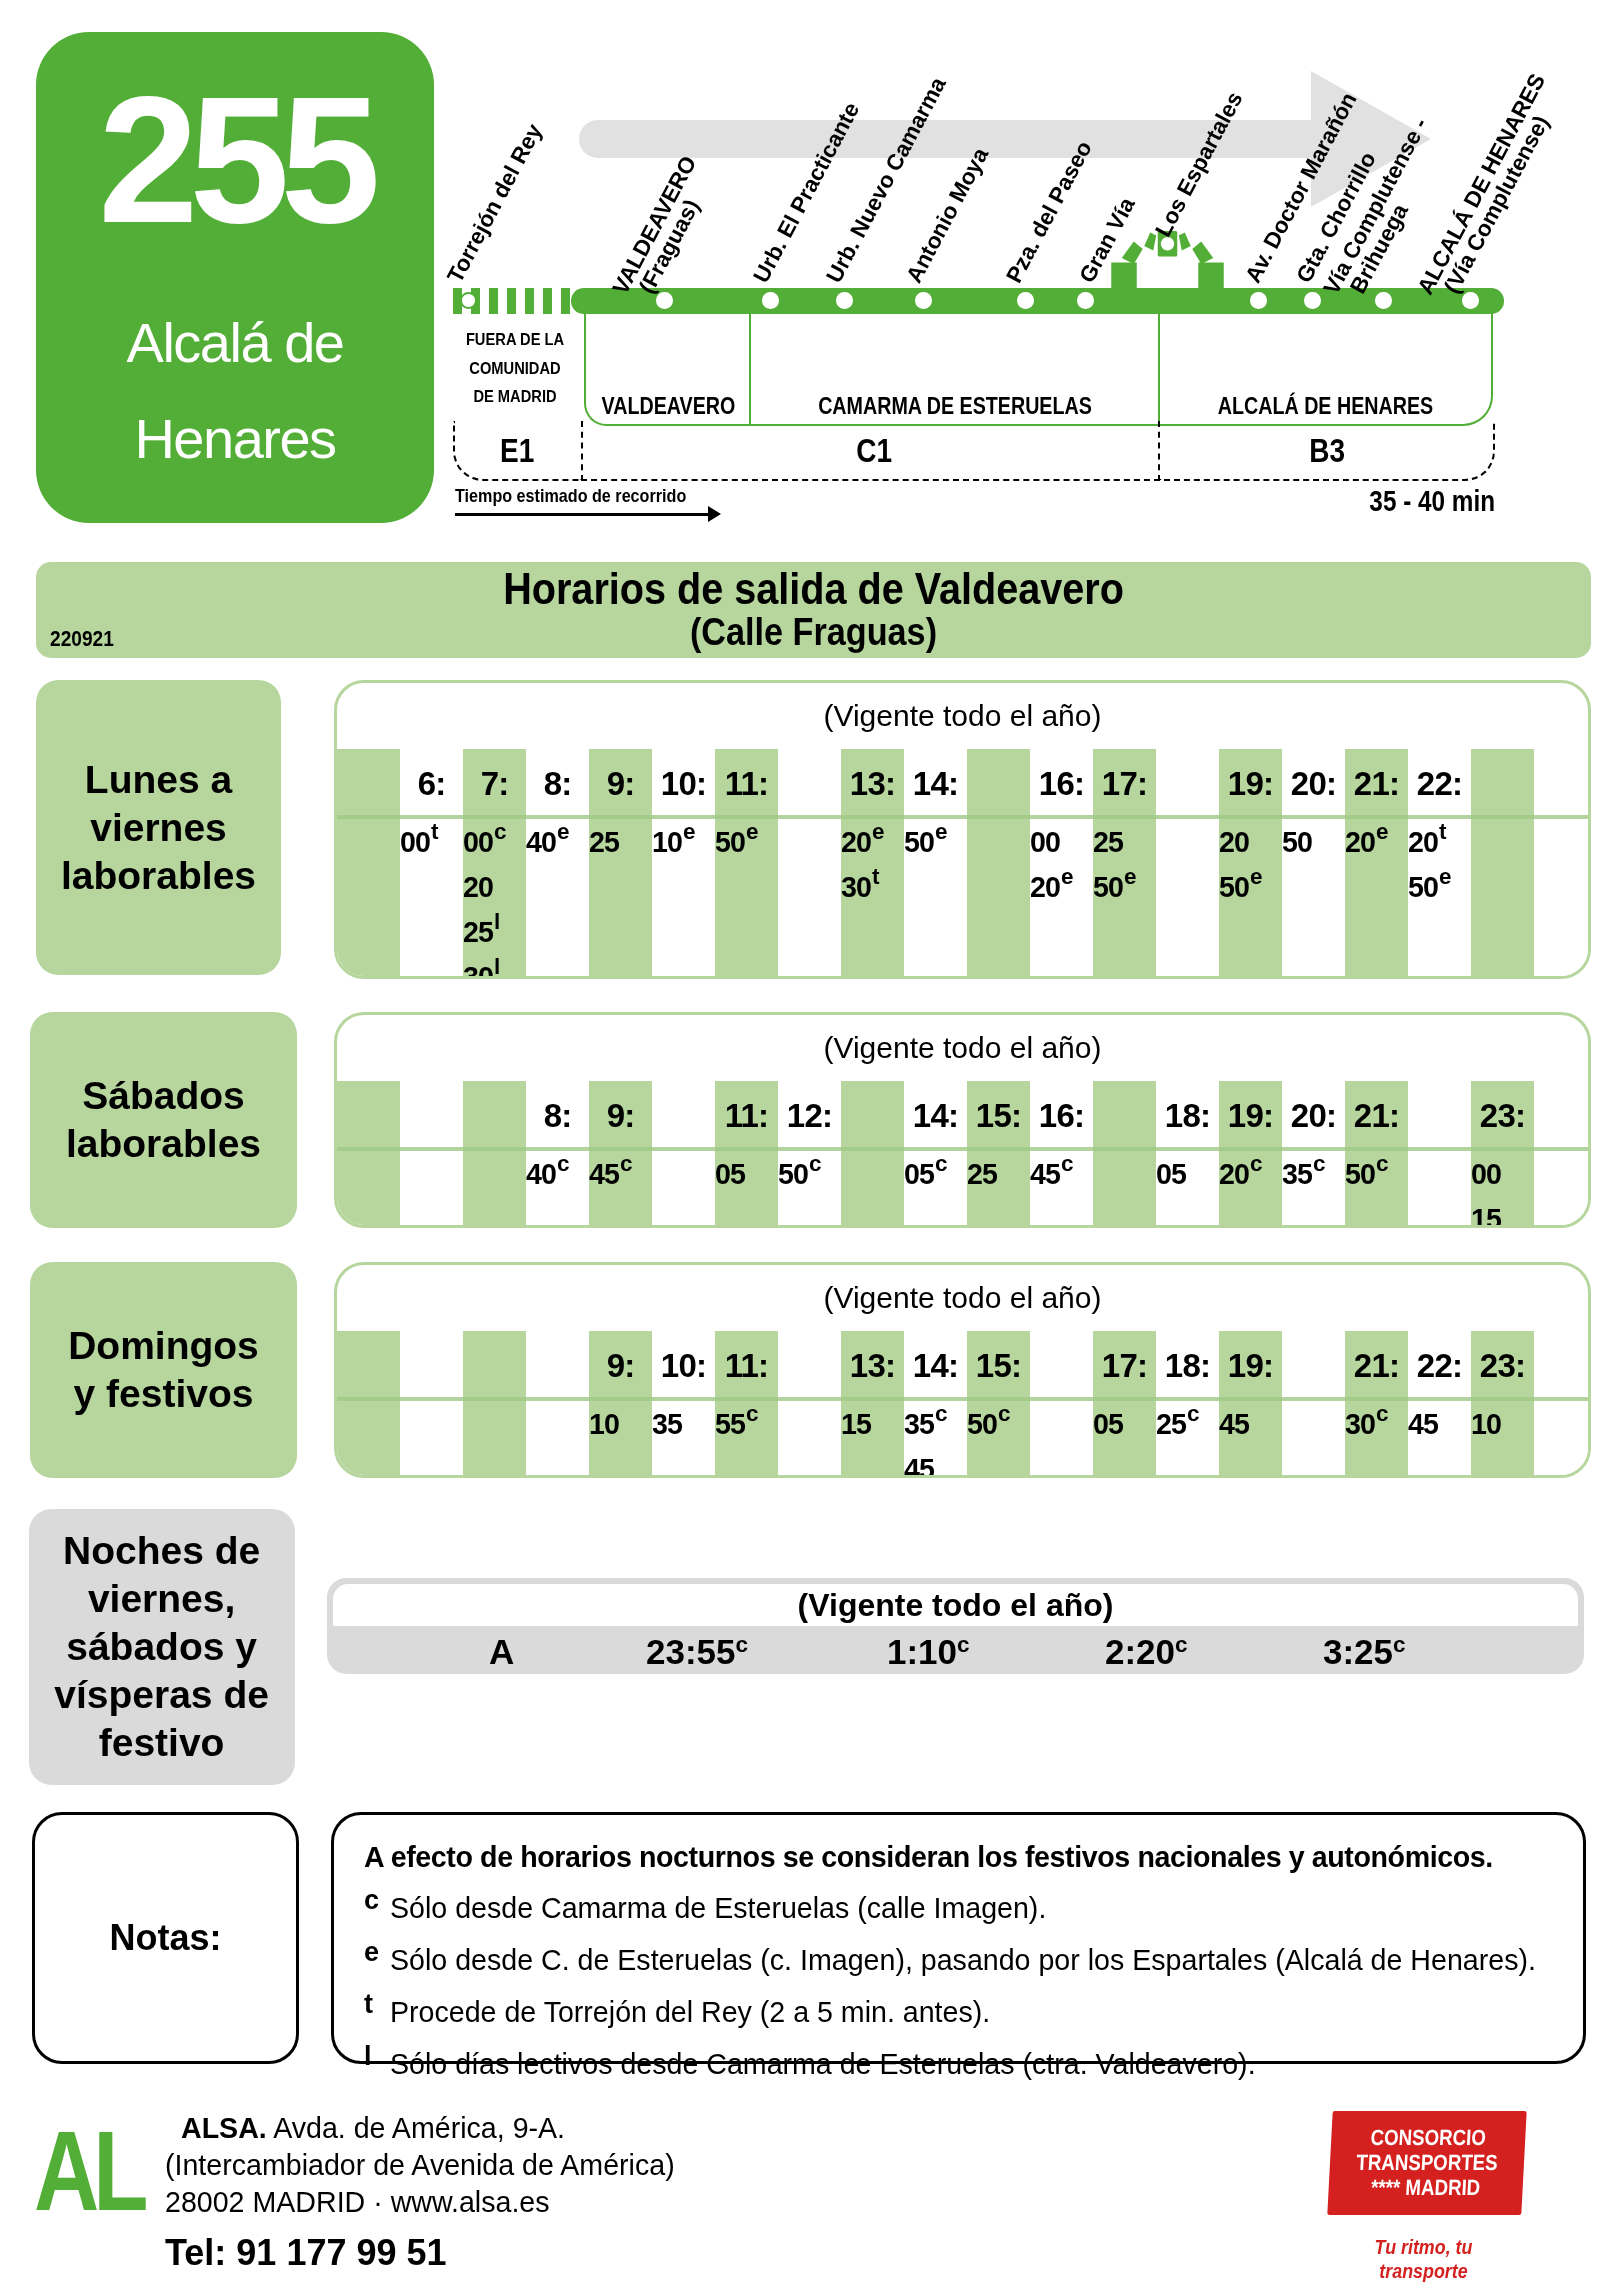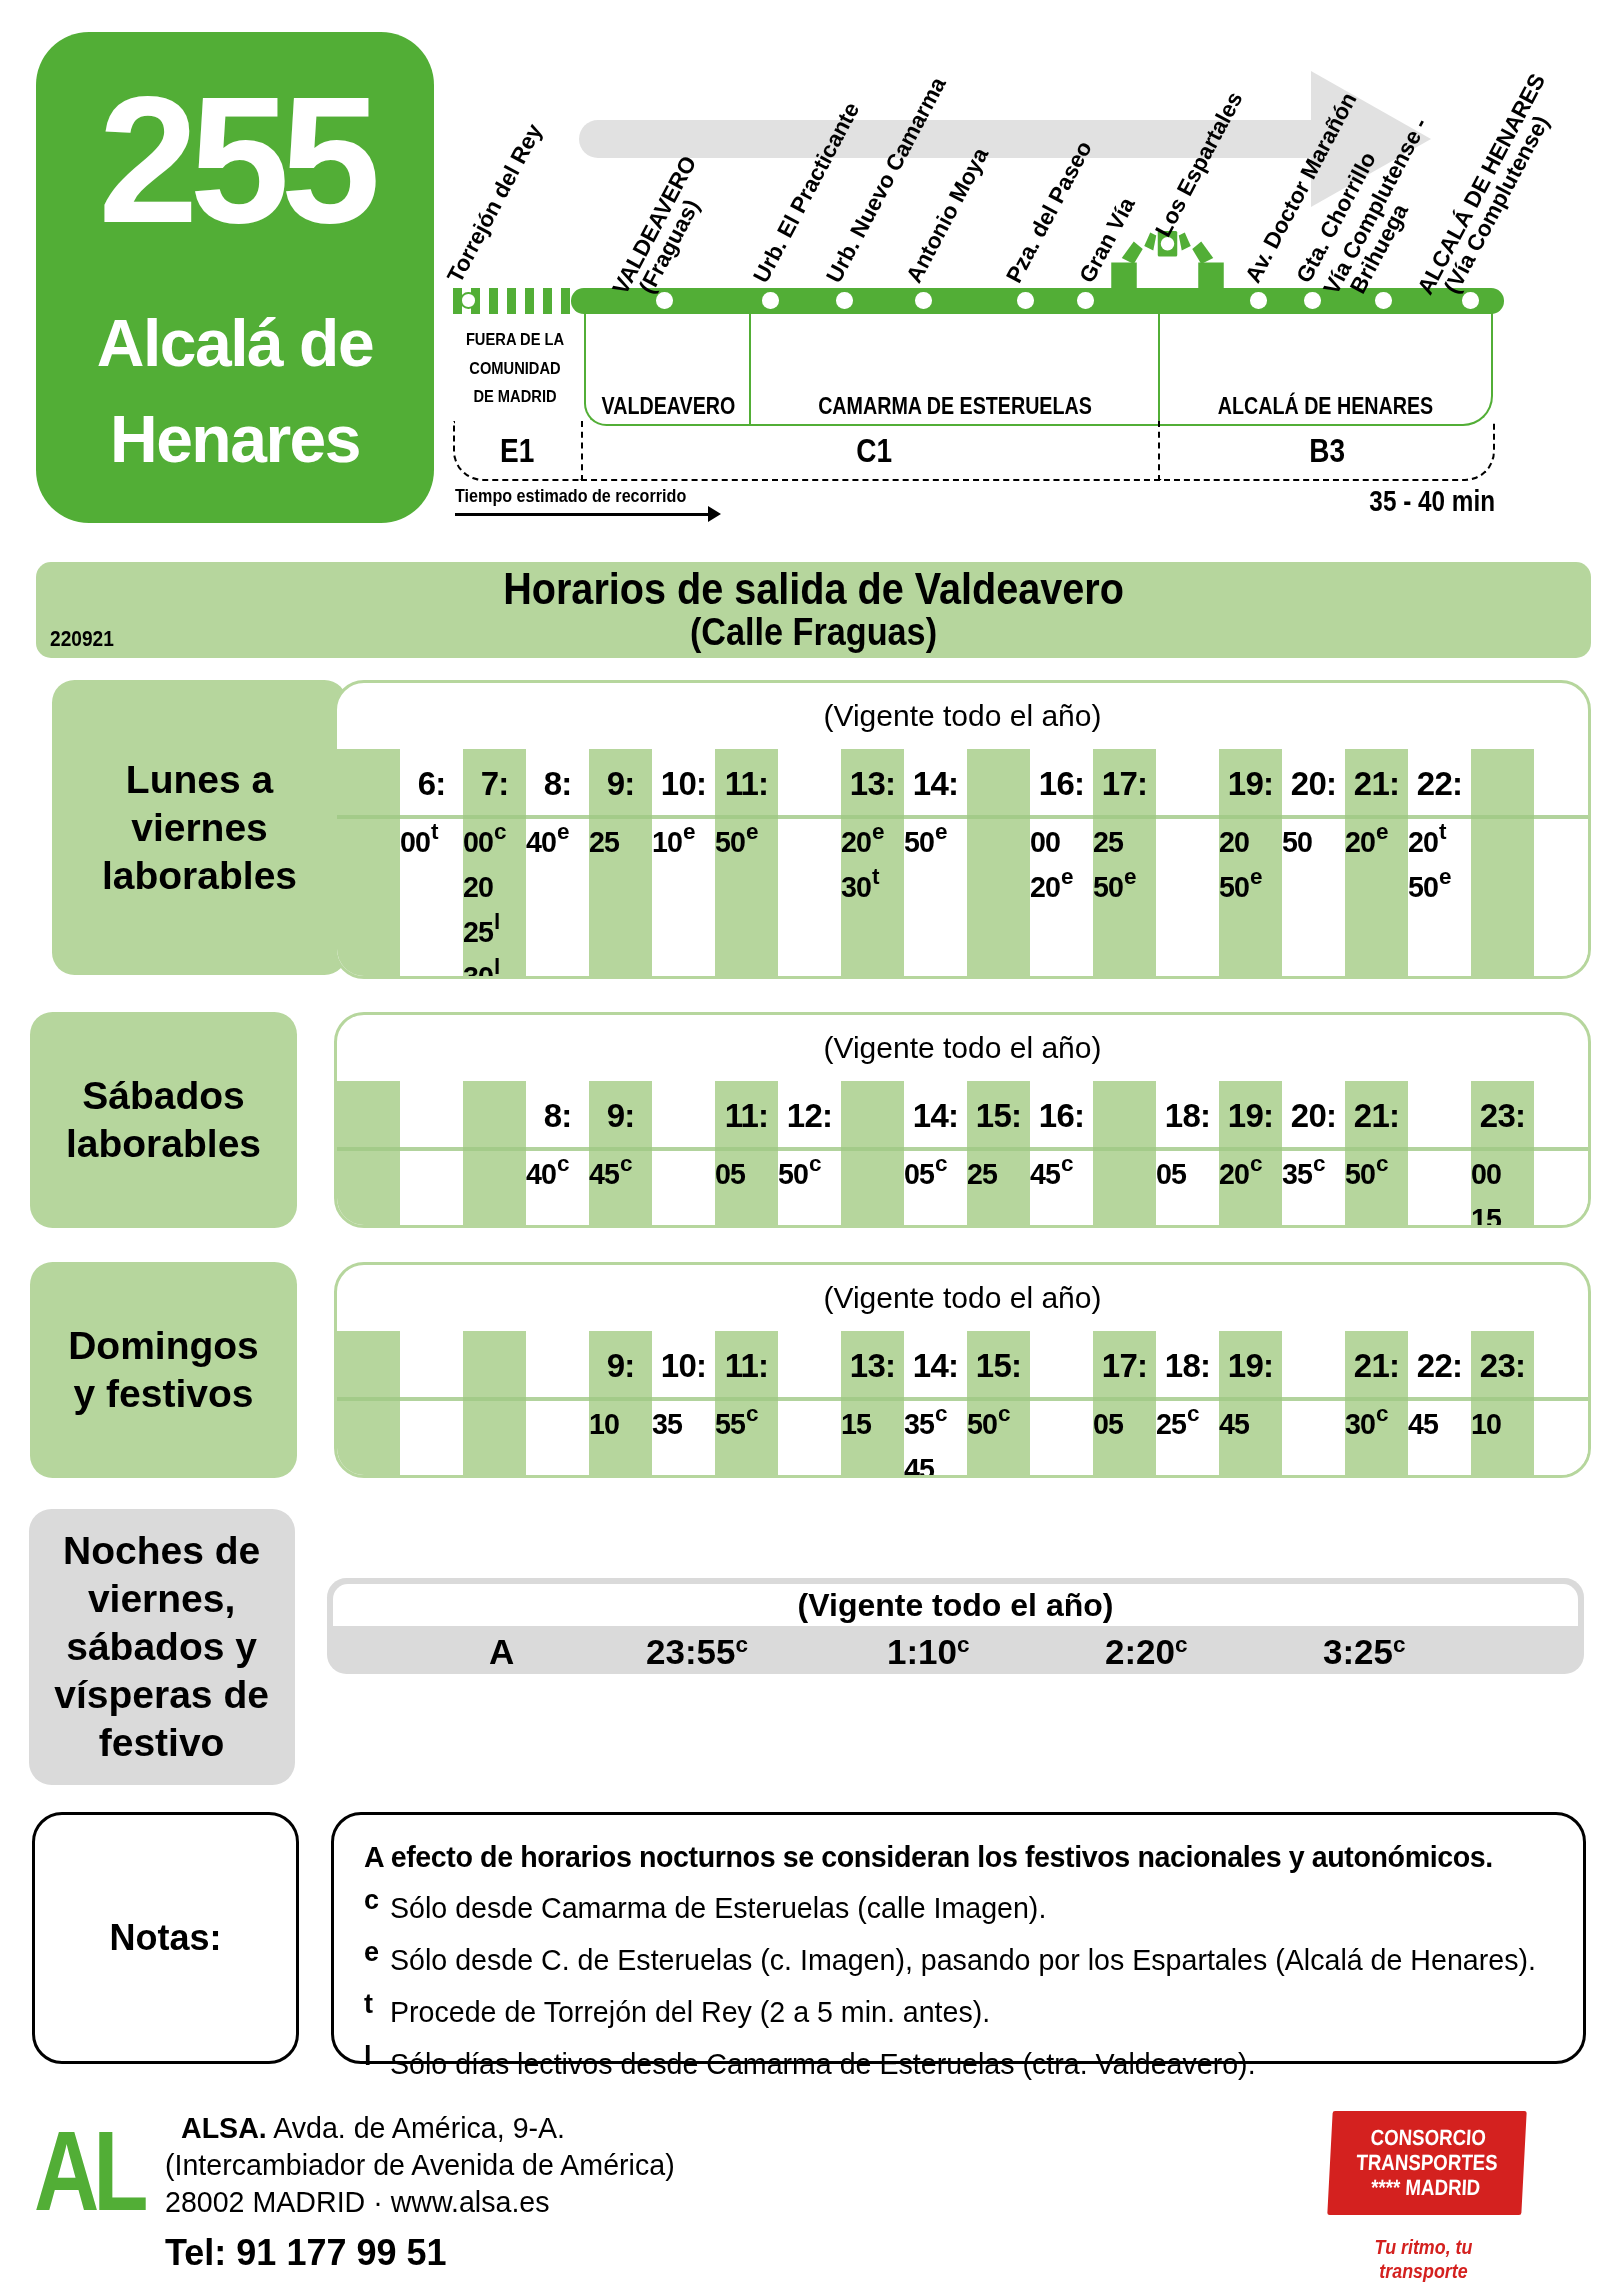--- a/index.html
+++ b/index.html
@@ -3,21 +3,21 @@
 <meta charset="utf-8">
 <style>
   * { box-sizing: border-box; margin: 0; padding: 0; }
   body { width: 1615px; height: 2295px; background: #ffffff; position: relative; overflow: hidden;
          font-family: "Liberation Sans", "DejaVu Sans", sans-serif; color: #000; }
   .abs { position: absolute; }
 
   
   #badge { left: 36px; top: 32px; width: 398px; height: 491px; background: #52ae36; border-radius: 53px; color: #fff; text-align: center; }
   #badge .num { position: absolute; left: 0; right: 0; top: 30px; font-size: 180px; font-weight: bold; letter-spacing: -9px; line-height: 195px; }
-  #badge .dest { position: absolute; left: 0; right: 0; top: 263px; font-size: 66px; font-weight: bold; line-height: 96px; letter-spacing: -1.5px; }
+  #badge .dest { position: absolute; left: 0; right: 0; top: 263px; font-size: 56px; font-weight: normal; line-height: 96px; letter-spacing: -1.5px; }
 
   
   #dir-arrow-shaft { left: 579px; top: 120px; width: 766px; height: 38px; background: #e1e1e1; border-radius: 19px 0 0 19px; }
   #dir-arrow-head { left: 1311px; top: 71px; width: 0; height: 0; border-top: 68px solid transparent; border-bottom: 68px solid transparent; border-left: 120px solid #e1e1e1; }
   #route-bar { left: 571px; top: 288px; width: 933px; height: 25.5px; background: #52ae36; border-radius: 12.8px; }
   .dash-seg { position: absolute; top: 288px; width: 9px; height: 25.5px; background: #52ae36; }
   .stop { position: absolute; top: 292px; width: 16.5px; height: 16.5px; border-radius: 50%; background: #fff; }
   .stop-label { position: absolute; font-size: 22.5px; font-weight: bold; white-space: nowrap; transform-origin: left bottom; transform: rotate(-62deg); line-height: 22.5px; }
   .stop-label .sub { display: block; padding-left: 13.5px; }
   #loop-icon { left: 1111px; top: 225px; width: 113px; height: 63px; }
@@ -165,21 +165,21 @@
 <div id="travel-time-arrow" class="abs"></div>
 <div id="travel-time-arrowhead" class="abs"></div>
 <div id="travel-time-value" class="abs">35 - 40 min</div>
 
 <div id="dep-header" class="abs">
   <div class="t1">Horarios de salida de Valdeavero</div>
   <div class="t2">(Calle Fraguas)</div>
   <div class="code">220921</div>
 </div>
 
-<div class="day-label" style="left:52px;top:680px;width:295px;height:295px">
+<div class="day-label" style="left:36px;top:680px;width:245px;height:295px">
   <span style="padding:0 22.5px">Lunes a viernes laborables</span>
 </div>
 <div class="day-label" style="left:30px;top:1012px;width:267px;height:216px">
   <span style="padding:0 18px">Sábados laborables</span>
 </div>
 <div class="day-label" style="left:30px;top:1262px;width:267px;height:216px">
   <span style="padding:0 22.5px">Domingos y festivos</span>
 </div>
 <div class="day-label gray" style="left:28.6px;top:1509px;width:266px;height:276px">
   <span style="padding:0 15px">Noches de viernes, sábados y vísperas de festivo</span>

